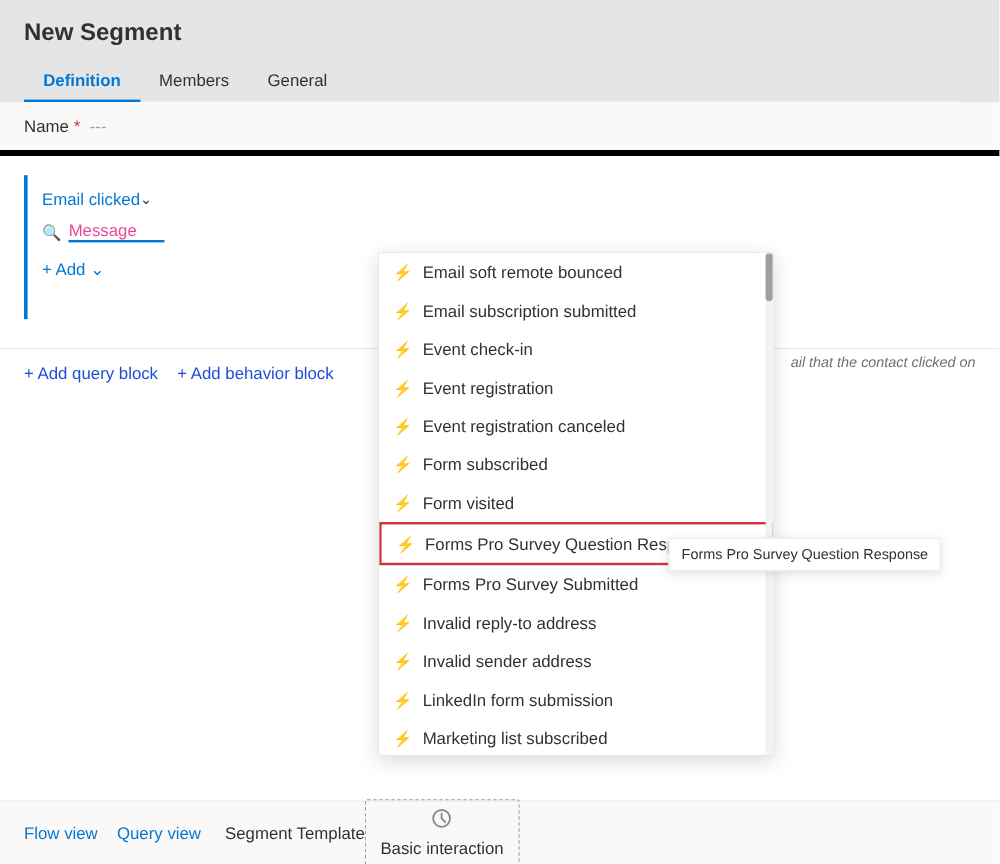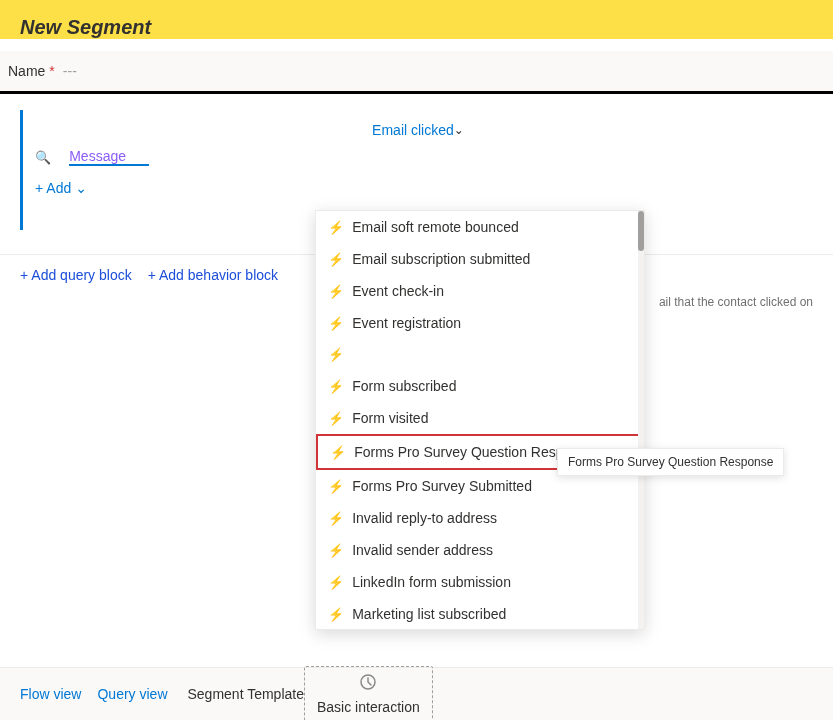--- a/index.html
+++ b/index.html
@@ -11,22 +11,21 @@
     }
     .app-container {
       width: 833px;
       min-height: 720px;
       background: #fff;
       position: relative;
       overflow: hidden;
     }
     .page-header {
       padding: 16px 32px 0 20px;
-      background: #fde047;
-      font-style: italic;
+      background: #e5e5e5;
     }
     .page-title {
       font-size: 20px;
       font-weight: 600;
       color: #323130;
       margin-bottom: 12px;
     }
     .tabs-row {
       display: flex;
       gap: 0;
@@ -41,22 +40,22 @@
       margin-bottom: -1px;
     }
     .tab.active {
       color: #0078d4;
       border-bottom: 2px solid #0078d4;
       font-weight: 600;
     }
     .name-row {
       display: flex;
       align-items: center;
-      padding: 12px 8px;
-      border-bottom: 3px solid #000000;
+      padding: 12px 20px;
+      border-bottom: 5px solid #000000;
       background: #faf9f8;
     }
     .name-label {
       font-size: 14px;
       color: #323130;
       margin-right: 4px;
     }
     .required-star {
       color: #d13438;
       margin-right: 8px;
@@ -73,21 +72,21 @@
       border-left: 3px solid #0078d4;
       background: #fff;
       padding: 12px;
       margin-bottom: 8px;
       position: relative;
       min-height: 120px;
     }
     .email-clicked-header {
       display: flex;
       align-items: center;
-      justify-content: center;
+      justify-content: flex-start;
       margin-bottom: 10px;
     }
     .email-clicked-label {
       color: #0078d4;
       font-size: 14px;
     }
     .chevron-down {
       color: #323130;
       font-size: 12px;
     }
@@ -96,24 +95,23 @@
       align-items: center;
       gap: 6px;
       margin-bottom: 10px;
     }
     .search-icon-sm {
       color: #0078d4;
       font-size: 13px;
     }
     .message-text {
       font-size: 14px;
-      color: #8b5cf6;
+      color: #ec4899;
       border-bottom: 2px solid #0078d4;
       min-width: 80px;
-      margin-left: 12px;
     }
     .add-btn {
       display: flex;
       gap: 4px;
       color: #0078d4;
       cursor: pointer;
       font-size: 14px;
       border: none;
       background: none;
       padding: 4px 0;
@@ -241,29 +239,35 @@
       z-index: 200;
     }
     
     .partial-text {
       position: absolute;
       top: 295px;
       right: 20px;
       font-size: 12px;
       color: #323130;
       opacity: 0.7;
+      font-style: italic;
     }
   </style>
 </head>
 <body>
 
 <div class="app-container">
 
   <div class="page-header">
     <div class="page-title">New Segment</div>
+    <div class="tabs-row">
+      <div class="tab active">Definition</div>
+      <div class="tab">Members</div>
+      <div class="tab">General</div>
+    </div>
   </div>
 
   <div class="name-row">
     <span class="name-label">Name</span>
     <span class="required-star">*</span>
     <span class="name-value">---</span>
   </div>
 
   <div class="segment-builder">
     <div class="query-block">
@@ -307,20 +311,21 @@
       <div class="dropdown-item">
         <span class="lightning-icon">⚡</span>
         <span>Event check-in</span>
       </div>
       <div class="dropdown-item">
         <span class="lightning-icon">⚡</span>
         <span>Event registration</span>
       </div>
       <div class="dropdown-item">
         <span class="lightning-icon">⚡</span>
+        <span>Event registration canceled</span>
       </div>
       <div class="dropdown-item">
         <span class="lightning-icon">⚡</span>
         <span>Form subscribed</span>
       </div>
       <div class="dropdown-item">
         <span class="lightning-icon">⚡</span>
         <span>Form visited</span>
       </div>
       <div class="dropdown-item forms-pro-response">

